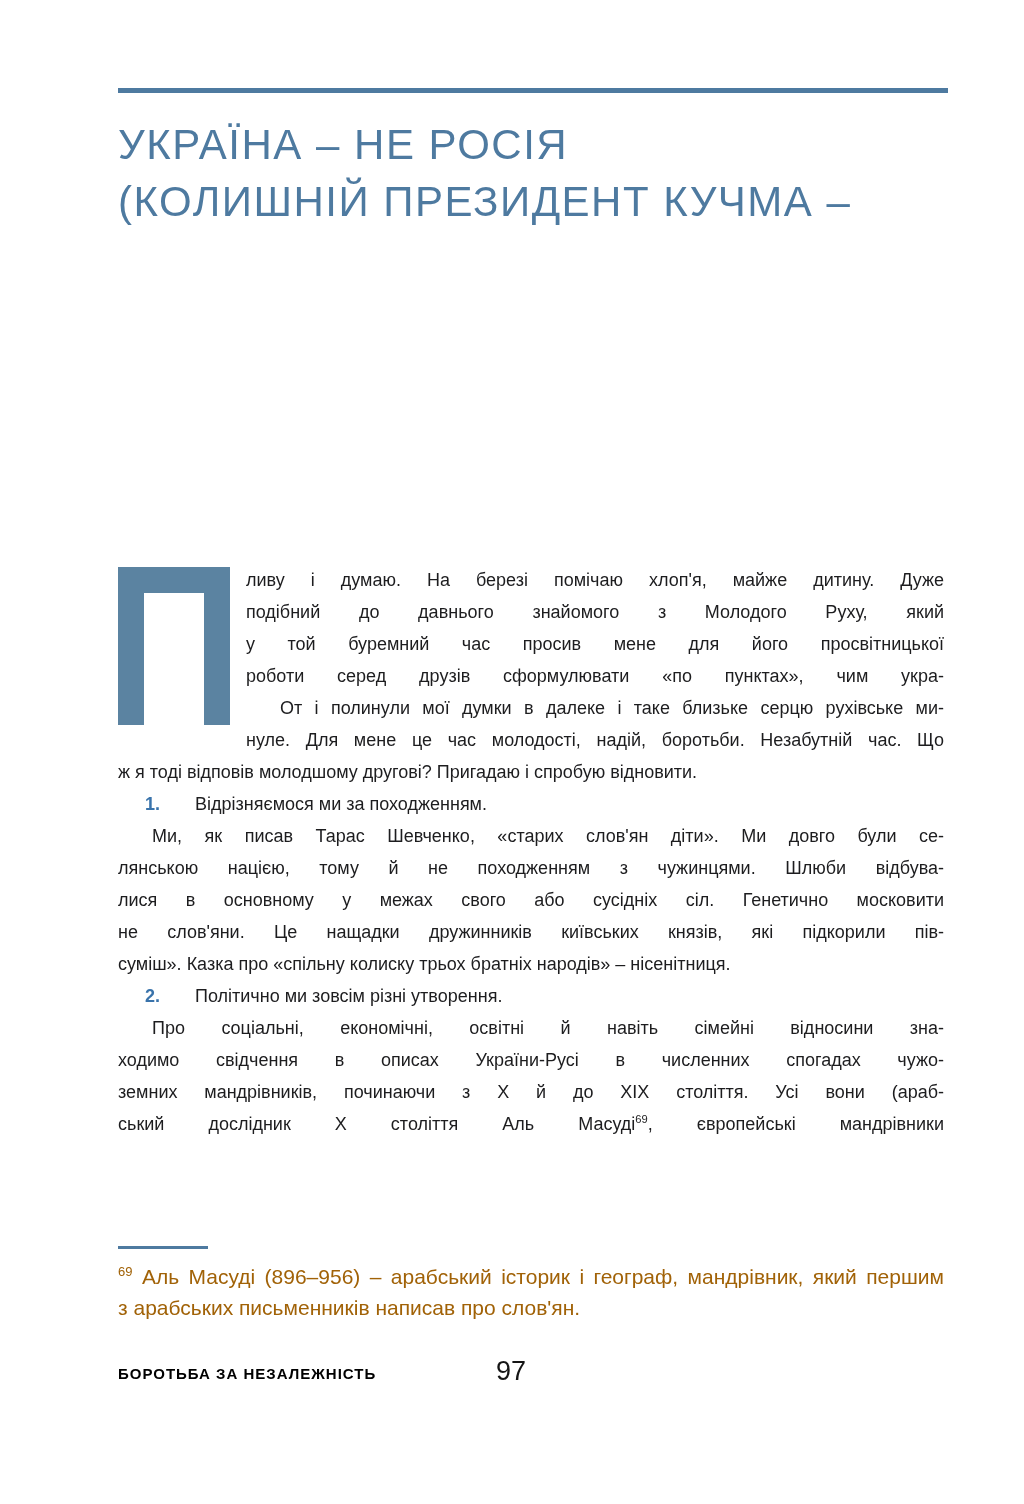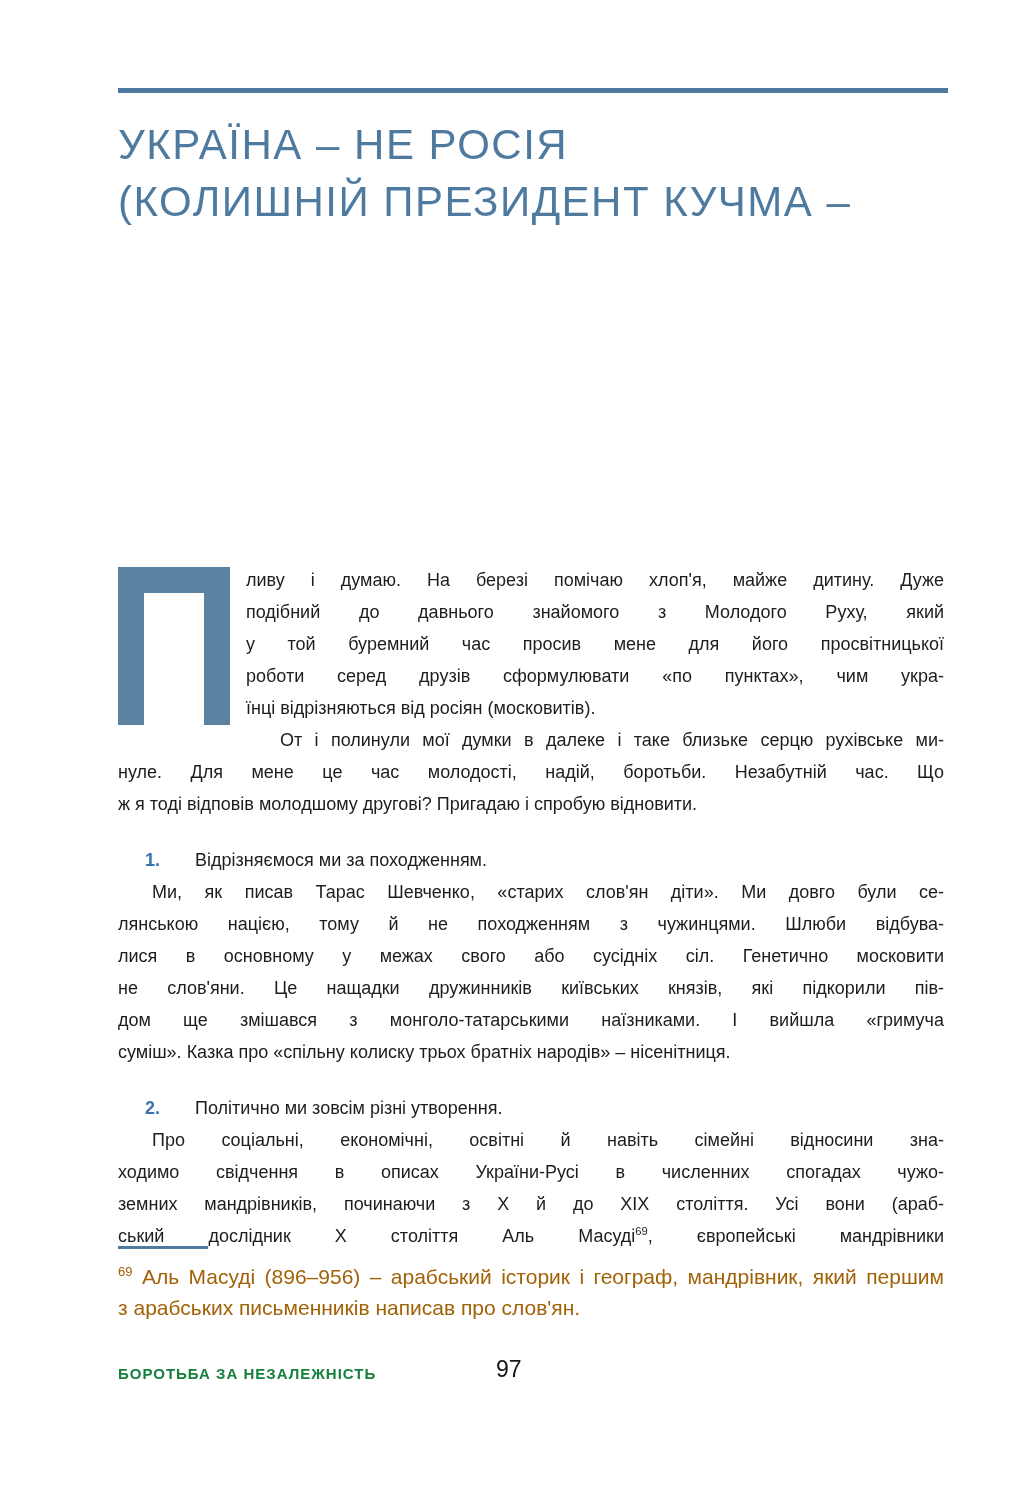--- a/index.html
+++ b/index.html
@@ -29,44 +29,44 @@
   .indent{text-indent:34px;}
   .drop-cap{
     float:left;
     width:60px;height:132px;
     border-top:26px solid #5b83a1;
     border-left:26px solid #5b83a1;
     border-right:26px solid #5b83a1;
     margin:3px 16px 0 0;
   }
   .sr{position:absolute;width:1px;height:1px;overflow:hidden;clip:rect(0 0 0 0);white-space:nowrap;}
-  .numbered-item{white-space:nowrap;margin-top:24px;}
+  .numbered-item{white-space:nowrap;}
   .item-number{
     display:inline-block;width:50px;margin-left:27px;
     color:#3973ab;font-weight:bold;box-sizing:border-box;
   }
   sup{font-size:0.62em;line-height:0;vertical-align:super;}
   .footnote-divider{
     position:absolute;left:118px;top:1246px;
     width:90px;height:3px;background:#4e7aa0;
   }
   .footnote{
     position:absolute;left:118px;top:1261px;width:826px;
     color:#a16207;font-size:21px;line-height:31px;
   }
   .page-footer{
     position:absolute;left:118px;top:1356px;width:826px;height:40px;
   }
   .running-title{
     position:absolute;left:0;top:9px;
-    color:#15803d;font-size:15px;font-weight:bold;letter-spacing:1px;
+    color:#000000;font-size:15px;font-weight:bold;letter-spacing:1px;
   }
   .page-number{
     position:absolute;left:378px;top:0;
-    color:#151515;font-size:23px;text-align:right;
+    color:#151515;font-size:27px;text-align:right;
   }
 </style>
 </head>
 <body>
 
 <div class="page">
 
   <div class="top-rule"></div>
 
   <div class="chapter-title">
@@ -77,39 +77,37 @@
   <div class="body-text">
 
     <div>
       <div class="drop-cap">
           <span class="sr">П</span>
         </div>
       <div class="line">ливу і думаю. На березі помічаю хлоп'я, майже дитину. Дуже</div>
       <div class="line">подібний до давнього знайомого з Молодого Руху, який</div>
       <div class="line">у той буремний час просив мене для його просвітницької</div>
       <div class="line">роботи серед друзів сформулювати «по пунктах», чим укра-</div>
-      <div class="line last">їнці відрізняються від росіян (московитів).</div>
     </div>
 
     <div>
       <div class="line indent">От і полинули мої думки в далеке і таке близьке серцю рухівське ми-</div>
       <div class="line">нуле. Для мене це час молодості, надій, боротьби. Незабутній час. Що</div>
       <div class="line last">ж я тоді відповів молодшому другові? Пригадаю і спробую відновити.</div>
     </div>
 
     <div class="numbered-item">
       <span class="item-number">1.</span><span>Відрізняємося ми за походженням.</span>
     </div>
 
     <div>
       <div class="line indent">Ми, як писав Тарас Шевченко, «старих слов'ян діти». Ми довго були се-</div>
       <div class="line">лянською нацією, тому й не походженням з чужинцями. Шлюби відбува-</div>
       <div class="line">лися в основному у межах свого або сусідніх сіл. Генетично московити</div>
       <div class="line">не слов'яни. Це нащадки дружинників київських князів, які підкорили пів-</div>
-      <div class="line">дом ще змішався з монголо-татарськими наїзниками. І вийшла «гримуча</div>
       <div class="line last">суміш». Казка про «спільну колиску трьох братніх народів» – нісенітниця.</div>
     </div>
 
     <div class="numbered-item">
       <span class="item-number">2.</span><span>Політично ми зовсім різні утворення.</span>
     </div>
 
     <div>
       <div class="line indent">Про соціальні, економічні, освітні й навіть сімейні відносини зна-</div>
       <div class="line">ходимо свідчення в описах України-Русі в численних спогадах чужо-</div>

